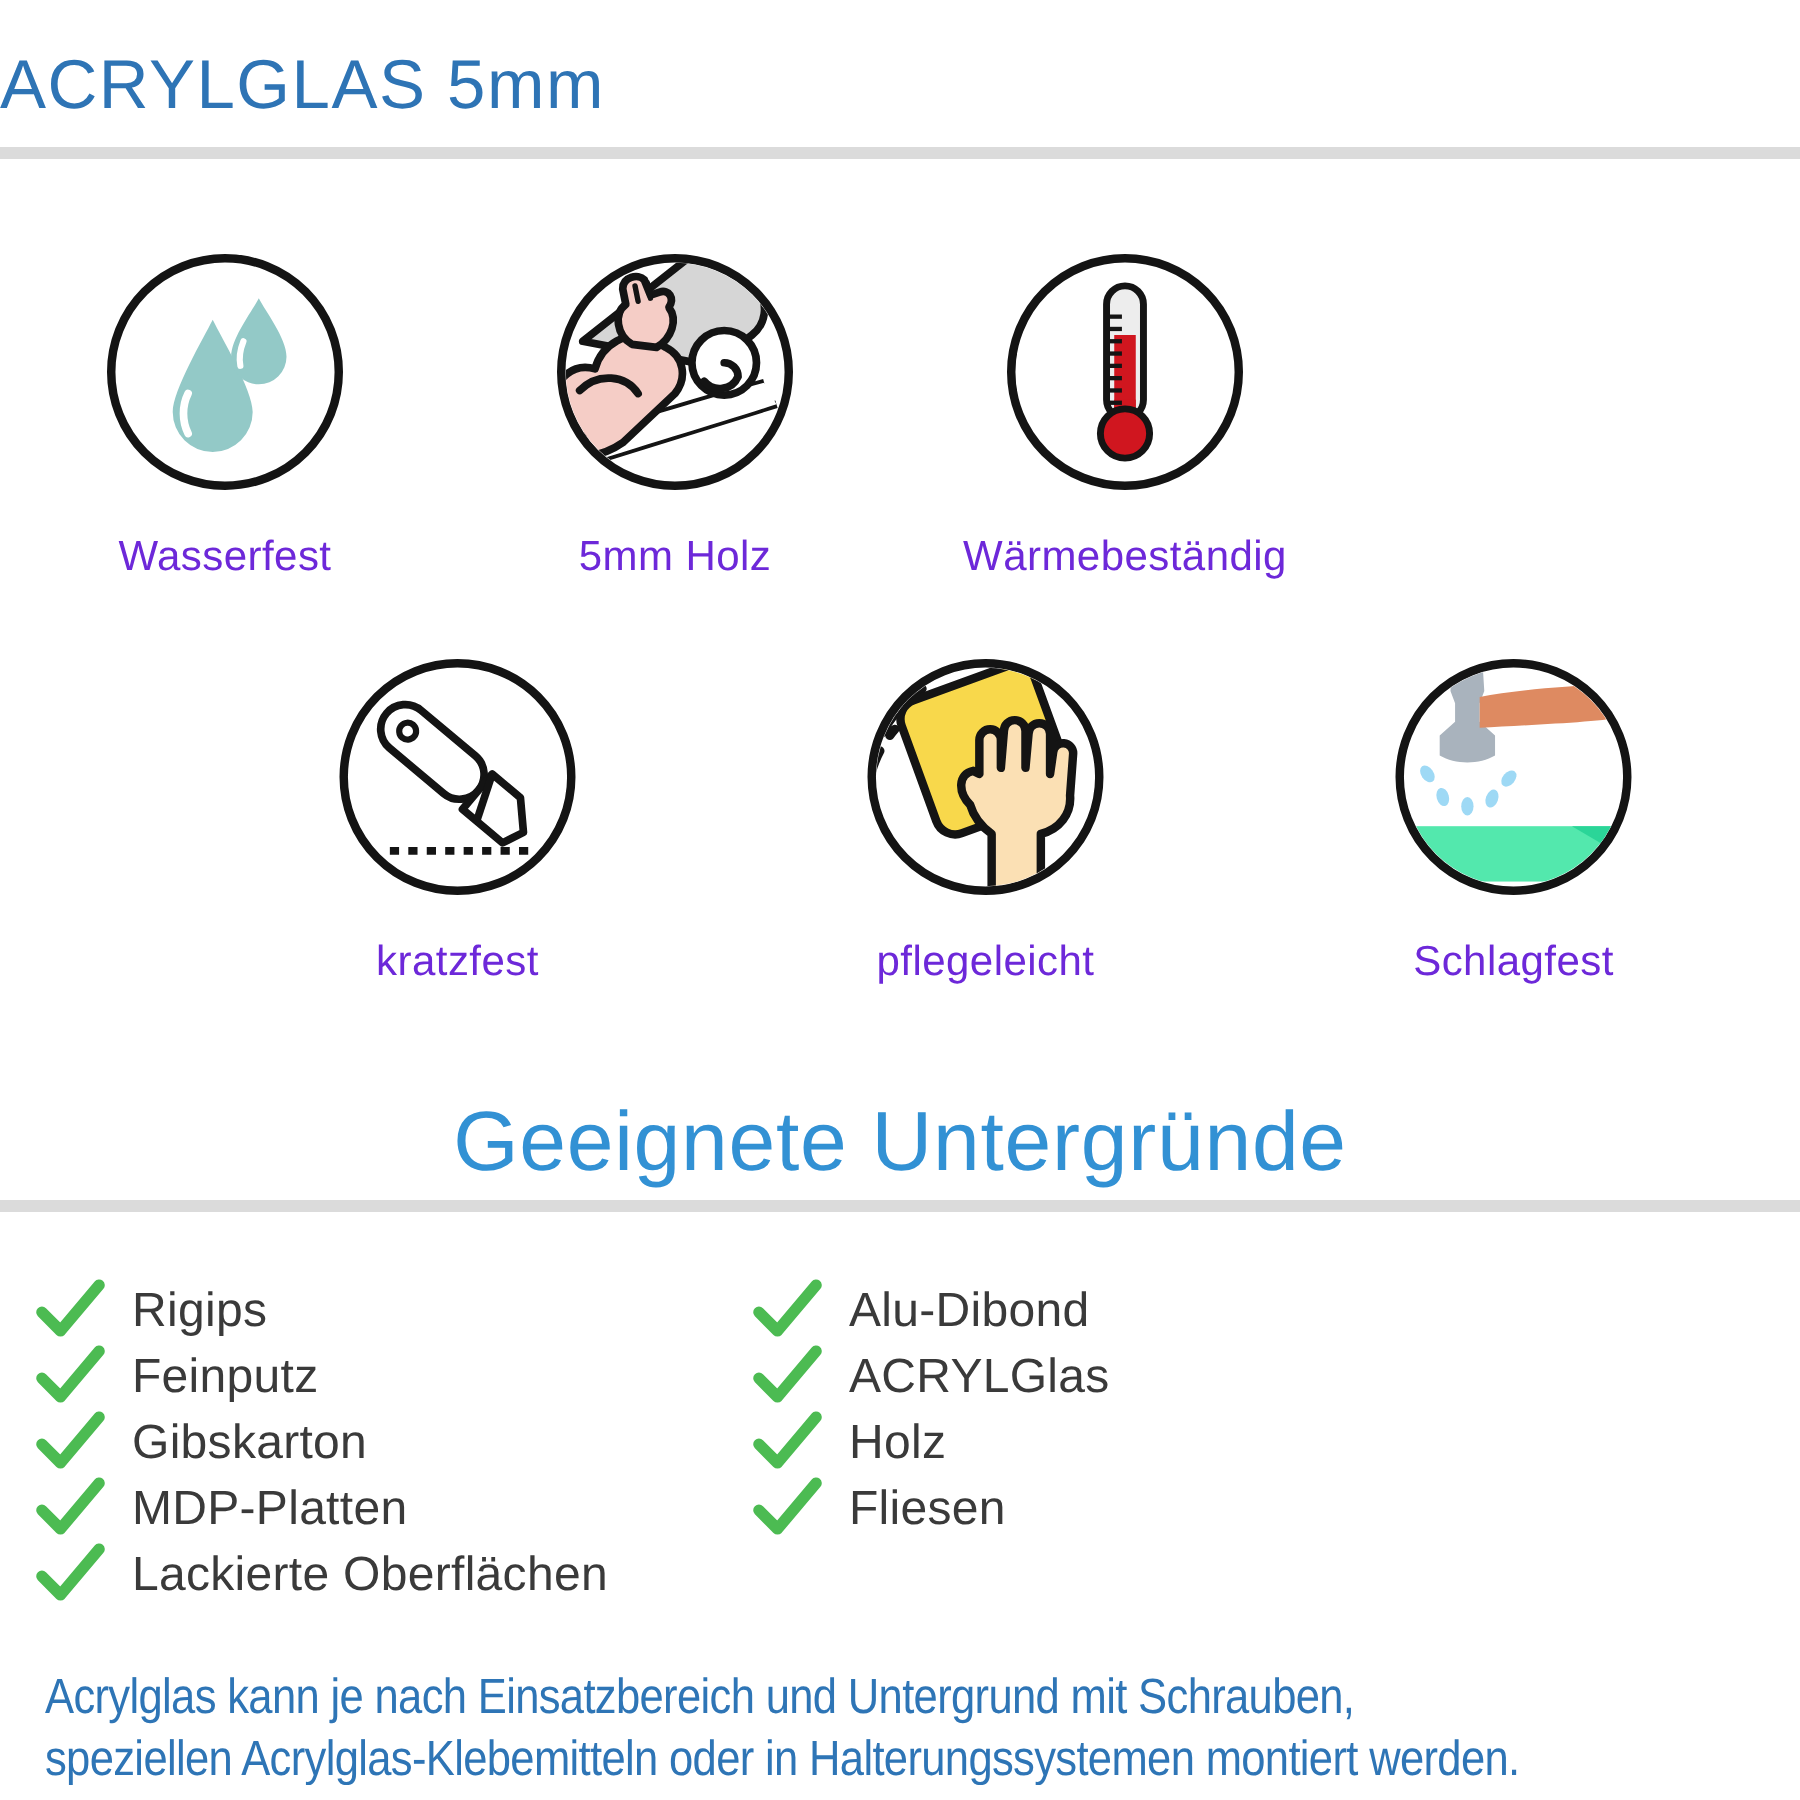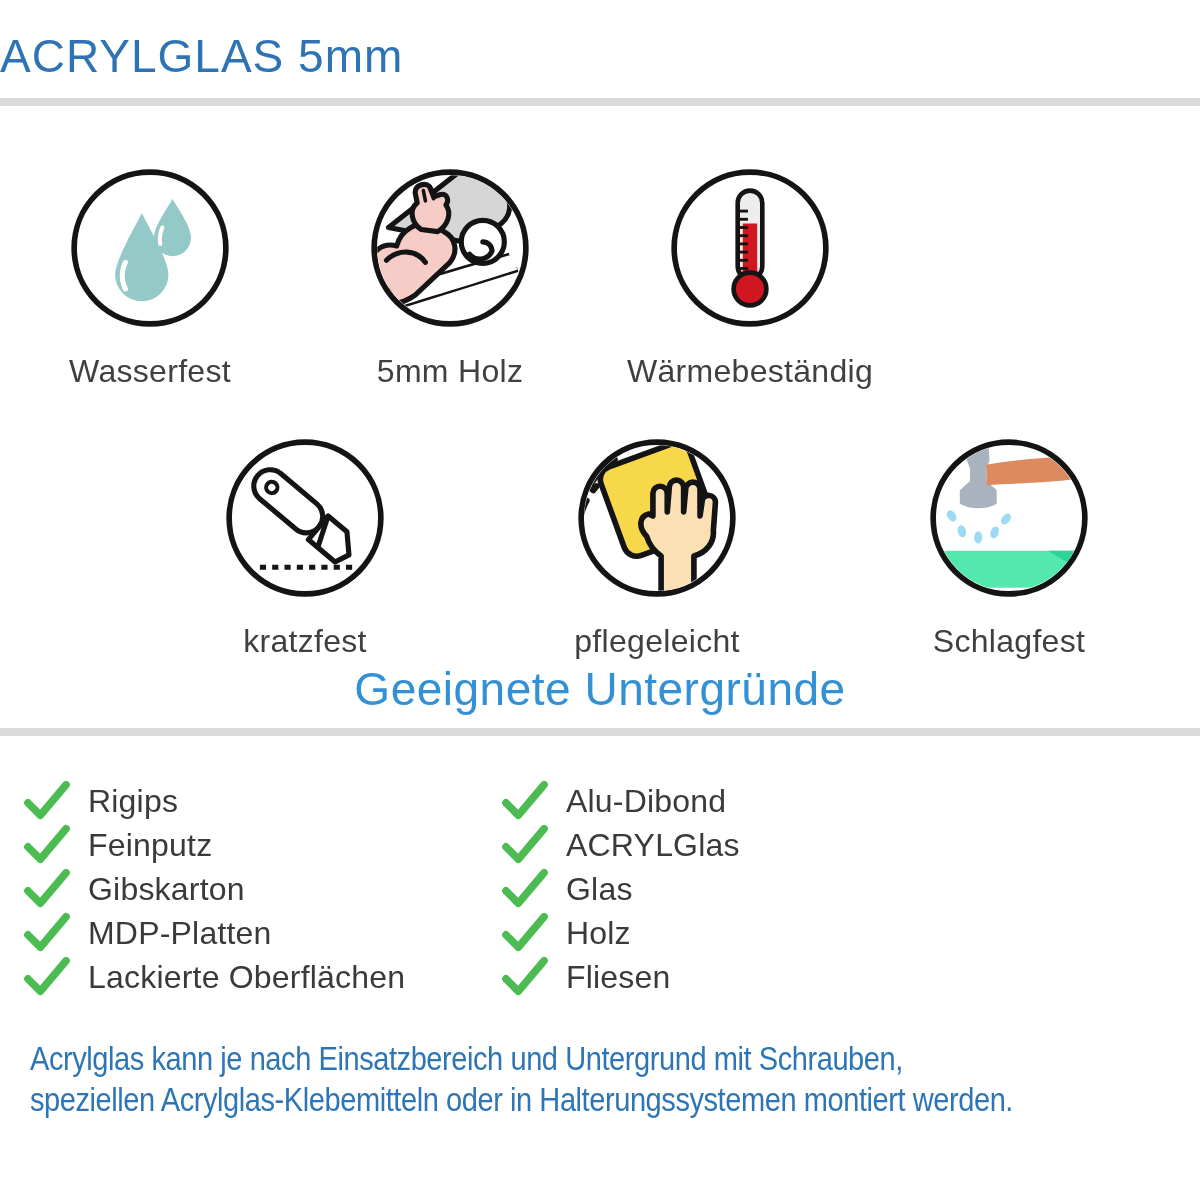--- a/index.html
+++ b/index.html
@@ -13,25 +13,25 @@
     font-size:46px; font-weight:400; letter-spacing:1px;
     color:var(--title_blue,#2E74B5); line-height:64px;
   }
   .divider { width:1200px; height:8px; background:var(--divider_gray,#DBDBDB); }
   .features-row { display:grid; }
   .row1 { grid-template-columns:repeat(4,300px); margin-top:60px; }
   .row2 { grid-template-columns:repeat(3,306px); margin-left:152px; margin-top:48px;gap:46px; }
   .feature { display:flex; flex-direction:column; align-items:center; }
   .feature svg { width:164px; height:164px; display:block; }
   .feature-label {
-    margin-top:24px; font-size:32px; color:#404040; letter-spacing:0.3px;
+    margin-top:24px; font-size:28px; color:#6d28d9; letter-spacing:0.3px;
     line-height:34px; white-space:nowrap;
   }
   .section-title {
-    text-align:center; font-size:46px; font-weight:400;
+    margin-top:72px; text-align:center; font-size:56px; font-weight:400;
     color:var(--section_blue,#3291D4); line-height:62px; letter-spacing:0.5px;
   }
   .section-title + .divider { margin-top:8px; }
   .substrates {
     display:grid; grid-template-columns:478px 338px auto;
     padding:40px 10px 0 24px;
   }
   .substrate-col { list-style:none; }
   .substrate-item { display:flex; align-items:flex-end; height:44px; }
   .check { width:46px; height:40px; flex:0 0 46px; margin-right:18px; }
@@ -220,26 +220,20 @@
       <li class="substrate-item">
         <svg class="check" viewBox="0 0 48 42">
             <polyline points="4,24 17,37 44,5" fill="none" stroke="#4CBB52" stroke-width="8" stroke-linecap="round" stroke-linejoin="round"></polyline>
           </svg>
         <span class="substrate-label">ACRYLGlas</span>
       </li>
       <li class="substrate-item">
         <svg class="check" viewBox="0 0 48 42">
             <polyline points="4,24 17,37 44,5" fill="none" stroke="#4CBB52" stroke-width="8" stroke-linecap="round" stroke-linejoin="round"></polyline>
           </svg>
-        <span class="substrate-label">Glas</span>
-      </li>
-      <li class="substrate-item">
-        <svg class="check" viewBox="0 0 48 42">
-            <polyline points="4,24 17,37 44,5" fill="none" stroke="#4CBB52" stroke-width="8" stroke-linecap="round" stroke-linejoin="round"></polyline>
-          </svg>
         <span class="substrate-label">Holz</span>
       </li>
       <li class="substrate-item">
         <svg class="check" viewBox="0 0 48 42">
             <polyline points="4,24 17,37 44,5" fill="none" stroke="#4CBB52" stroke-width="8" stroke-linecap="round" stroke-linejoin="round"></polyline>
           </svg>
         <span class="substrate-label">Fliesen</span>
       </li>
     </ul>
 

